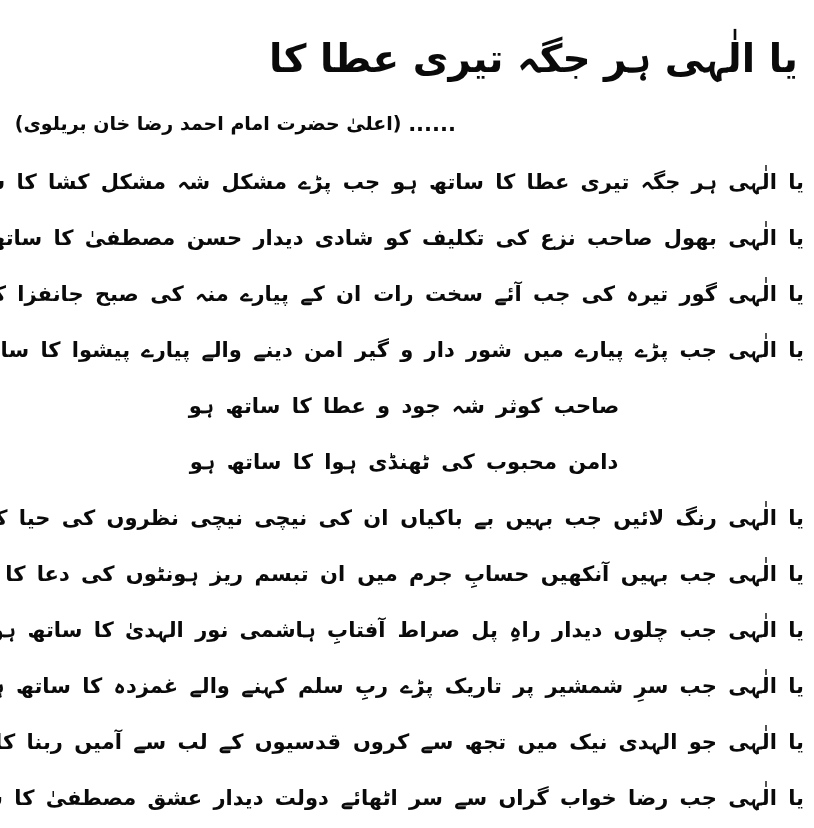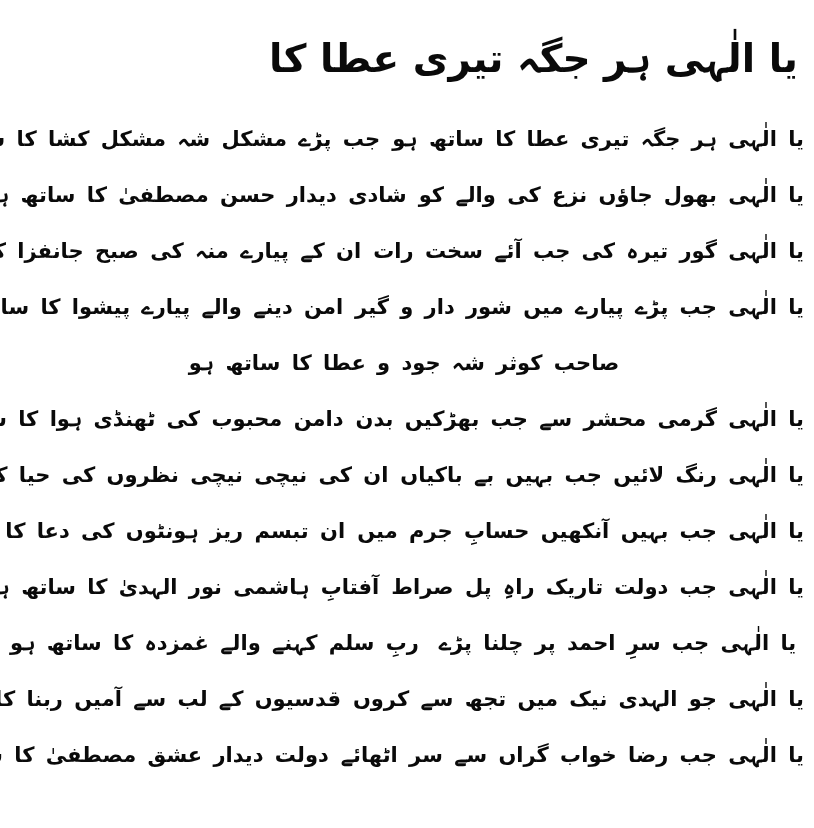--- a/index.html
+++ b/index.html
@@ -71,70 +71,73 @@
 </style>
 </head>
 <body>
 
 <div class="page">
 
   <header class="header">
     <h1 class="title-line">
       <span>یا الٰہی ہر جگہ تیری عطا کا</span>
     </h1>
+    <div class="attribution-line">
+      <span class="attribution-dots">......</span>
+      <span>(اعلیٰ حضرت امام احمد رضا خان بریلوی)</span>
+    </div>
   </header>
 
   <main class="poem">
 
     <div class="couplet">
       <div class="misra first">یا الٰہی ہر جگہ تیری عطا کا ساتھ ہو</div>
       <div class="misra second">جب پڑے مشکل شہ مشکل کشا کا ساتھ ہو</div>
     </div>
 
     <div class="couplet">
-      <div class="misra first">یا الٰہی بھول جاؤں نزع کی والے کو</div>
+      <div class="misra first">یا الٰہی بھول صاحب نزع کی تکلیف کو</div>
       <div class="misra second">شادی دیدار حسن مصطفیٰ کا ساتھ ہو</div>
     </div>
 
     <div class="couplet">
       <div class="misra first">یا الٰہی گور تیرہ کی جب آئے سخت رات</div>
       <div class="misra second">ان کے پیارے منہ کی صبح جانفزا کا ساتھ ہو</div>
     </div>
 
     <div class="couplet">
       <div class="misra first">یا الٰہی جب پڑے پیارے میں شور دار و گیر</div>
       <div class="misra second">امن دینے والے پیارے پیشوا کا ساتھ ہو</div>
     </div>
 
     <div class="couplet">
       <div class="misra second">صاحب کوثر شہ جود و عطا کا ساتھ ہو</div>
     </div>
 
     <div class="couplet">
-      <div class="misra first">یا الٰہی گرمی محشر سے جب بھڑکیں بدن</div>
       <div class="misra second">دامن محبوب کی ٹھنڈی ہوا کا ساتھ ہو</div>
     </div>
 
     <div class="couplet">
       <div class="misra first">یا الٰہی رنگ لائیں جب بہیں بے باکیاں</div>
       <div class="misra second">ان کی نیچی نیچی نظروں کی حیا کا ساتھ ہو</div>
     </div>
 
     <div class="couplet">
       <div class="misra first">یا الٰہی جب بہیں آنکھیں حسابِ جرم میں</div>
       <div class="misra second">ان تبسم ریز ہونٹوں کی دعا کا ساتھ ہو</div>
     </div>
 
     <div class="couplet">
-      <div class="misra first">یا الٰہی جب دولت تاریک راہِ پل صراط</div>
+      <div class="misra first">یا الٰہی جب چلوں دیدار راہِ پل صراط</div>
       <div class="misra second">آفتابِ ہاشمی نور الہدیٰ کا ساتھ ہو</div>
     </div>
 
     <div class="couplet">
-      <div class="misra first">یا الٰہی جب سرِ احمد پر چلنا پڑے</div>
+      <div class="misra first">یا الٰہی جب سرِ شمشیر پر تاریک پڑے</div>
       <div class="misra second">ربِ سلم کہنے والے غمزدہ کا ساتھ ہو</div>
     </div>
 
     <div class="couplet">
       <div class="misra first">یا الٰہی جو الہدی نیک میں تجھ سے کروں</div>
       <div class="misra second">قدسیوں کے لب سے آمیں ربنا کا ساتھ ہو</div>
     </div>
 
     <div class="couplet">
       <div class="misra first">یا الٰہی جب رضا خواب گراں سے سر اٹھائے</div>

